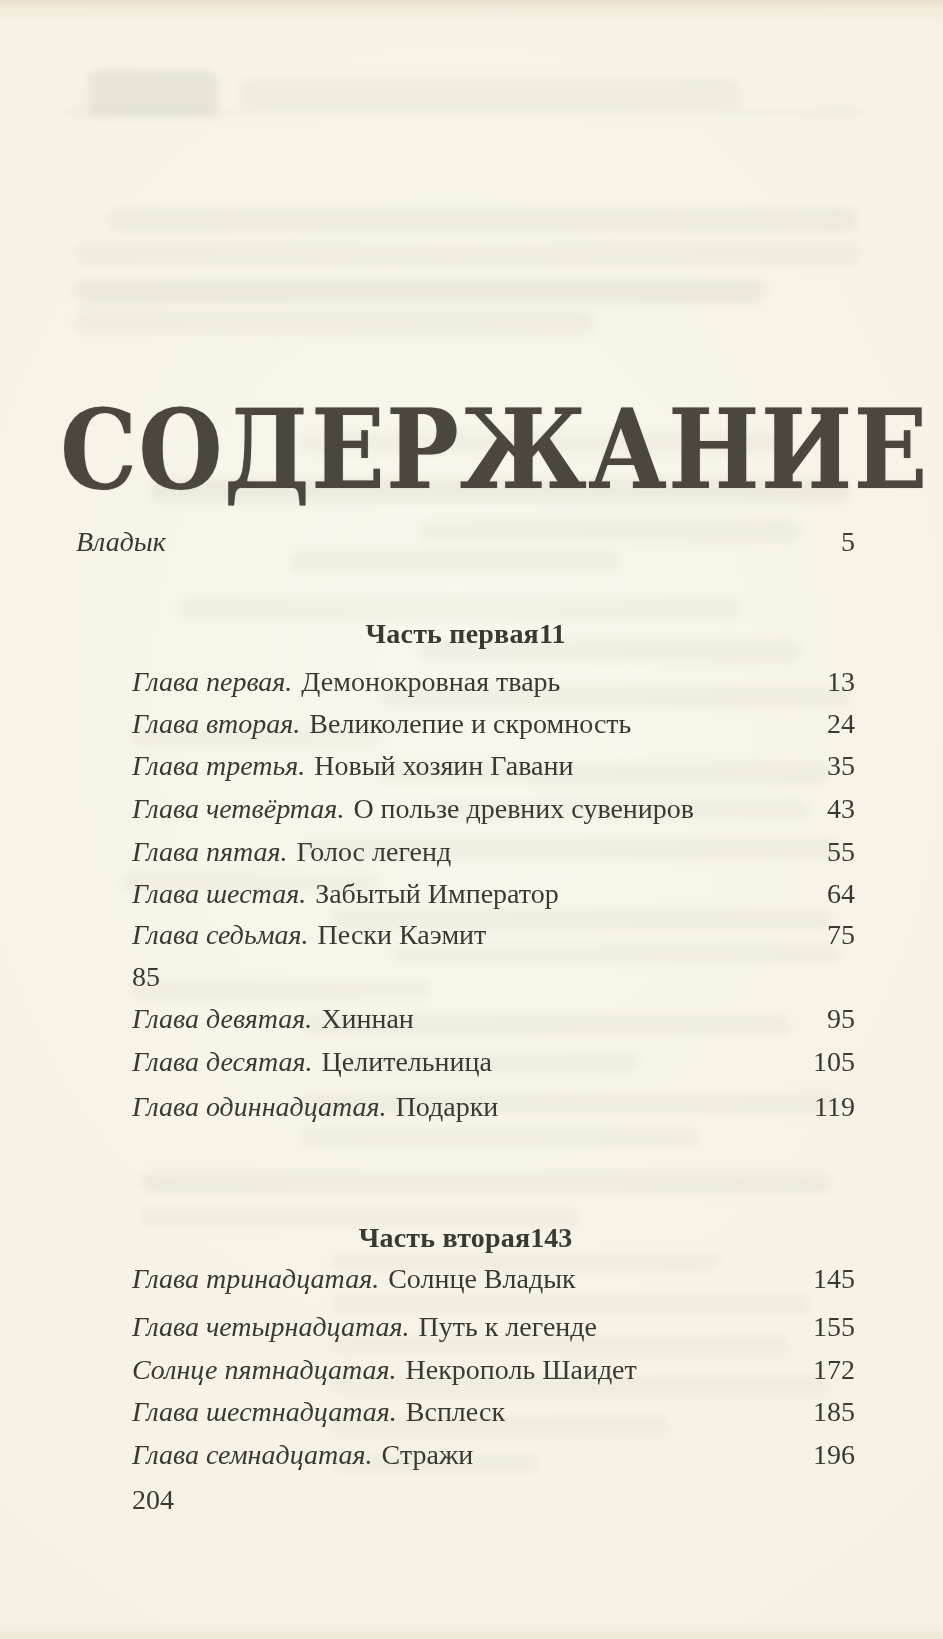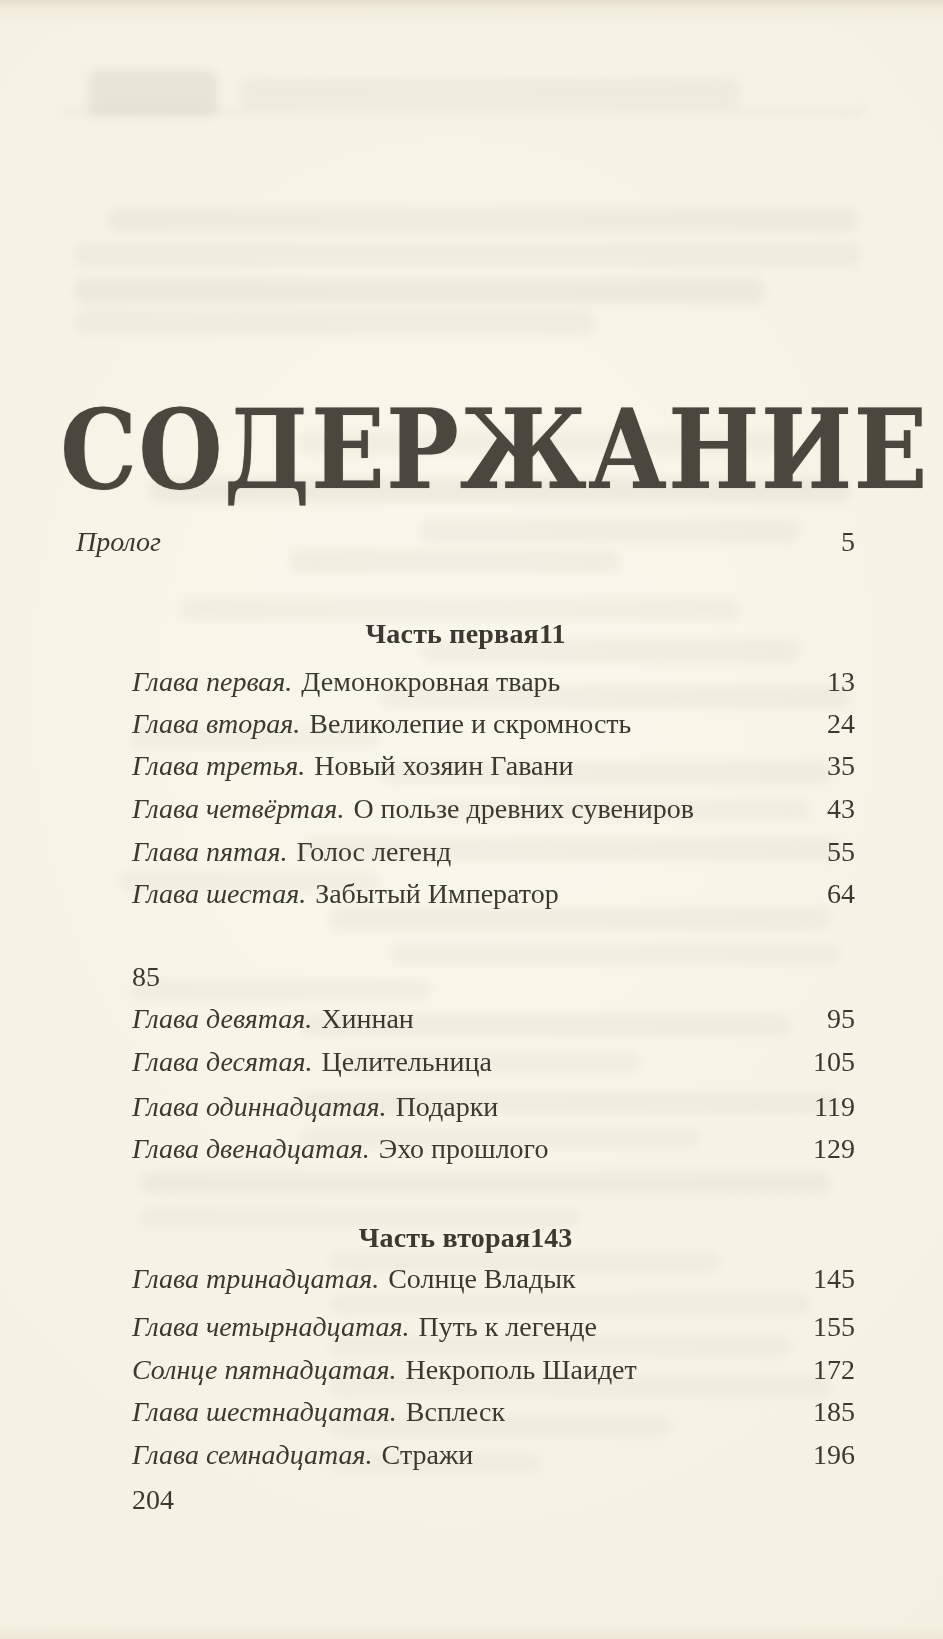--- a/index.html
+++ b/index.html
@@ -96,21 +96,21 @@
     <div class="bleed" style="top: 1376px; left: 330px; width: 500px; height: 20px; opacity: 0.06;"></div>
     <div class="bleed" style="top: 1416px; left: 330px; width: 340px; height: 20px; opacity: 0.06;"></div>
     <div class="bleed" style="top: 1454px; left: 330px; width: 210px; height: 18px; opacity: 0.05;"></div>
   </div>
 
 <h1 class="title">СОДЕРЖАНИЕ</h1>
 
 <div class="toc">
 
   <div class="row row-prologue" style="top:525px">
-    <span class="label">Пролог</span>
+    <span class="label">Владык</span>
     <span class="pg num">5</span>
   </div>
 
   <div class="row row-part" style="top:617px">
     <span class="label">Часть первая</span>
     <span class="pg num">11</span>
   </div>
 
   <div class="row row-chapter" style="top:665px">
     <span><span class="prefix">Глава первая.</span><span class="chtitle">Демонокровная тварь</span></span>
@@ -135,44 +135,44 @@
   <div class="row row-chapter" style="top:835px">
     <span><span class="prefix">Глава пятая.</span><span class="chtitle">Голос легенд</span></span>
     <span class="pg num">55</span>
   </div>
 
   <div class="row row-chapter" style="top:877px">
     <span><span class="prefix">Глава шестая.</span><span class="chtitle">Забытый Император</span></span>
     <span class="pg num">64</span>
   </div>
 
+  <div class="row row-chapter" style="top:918px">
+    <span><span class="prefix">Глава седьмая.</span><span class="chtitle">Пески Каэмит</span></span>
+    <span class="pg num">75</span>
+  </div>
 
   <div class="row row-chapter" style="top:960px">
     <span class="pg num">85</span>
   </div>
 
   <div class="row row-chapter" style="top:1002px">
     <span><span class="prefix">Глава девятая.</span><span class="chtitle">Хиннан</span></span>
     <span class="pg num">95</span>
   </div>
 
   <div class="row row-chapter" style="top:1045px">
     <span><span class="prefix">Глава десятая.</span><span class="chtitle">Целительница</span></span>
     <span class="pg num">105</span>
   </div>
 
   <div class="row row-chapter" style="top:1090px">
     <span><span class="prefix">Глава одиннадцатая.</span><span class="chtitle">Подарки</span></span>
     <span class="pg num">119</span>
   </div>
 
-  <div class="row row-chapter" style="top:1132px">
-    <span><span class="prefix">Глава двенадцатая.</span><span class="chtitle">Эхо прошлого</span></span>
-    <span class="pg num">129</span>
-  </div>
 
   <div class="row row-part" style="top:1221px">
     <span class="label">Часть вторая</span>
     <span class="pg num">143</span>
   </div>
 
   <div class="row row-chapter" style="top:1262px">
     <span><span class="prefix">Глава тринадцатая.</span><span class="chtitle">Солнце Владык</span></span>
     <span class="pg num">145</span>
   </div>

